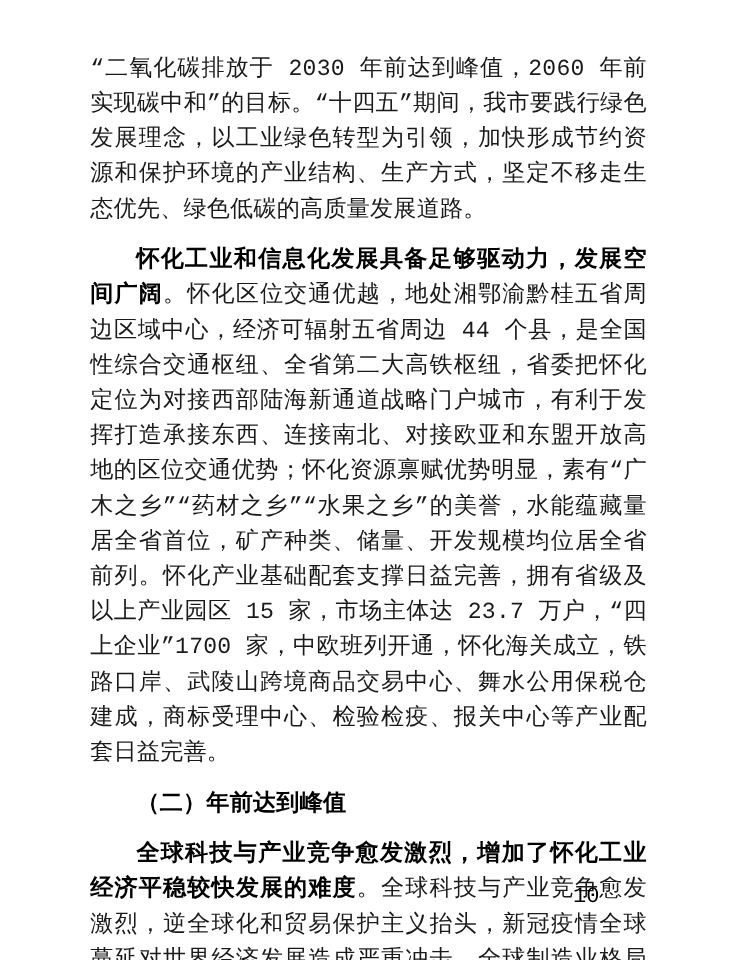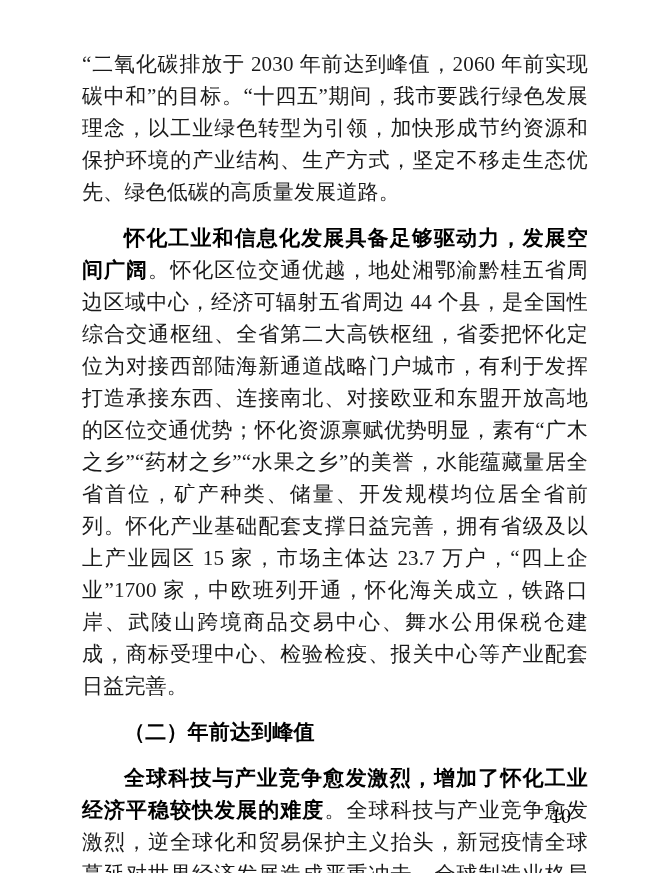--- a/index.html
+++ b/index.html
@@ -6,23 +6,22 @@
     margin: 0;
     padding: 0;
     background: #ffffff;
   }
   .page {
     position: relative;
     width: 628px;
     height: 873px;
     background: #ffffff;
     overflow: hidden;
-    font-family: Liberation Serif, serif;
+    font-family: Liberation Mono, monospace;
     color: #1a1a1a;
-    padding-left: 26px;
   }
   .body-text {
     position: absolute;
     top: 48px;
     left: 82px;
     width: 506px;
   }
   .para {
     margin: 0;
     font-size: 21px;

